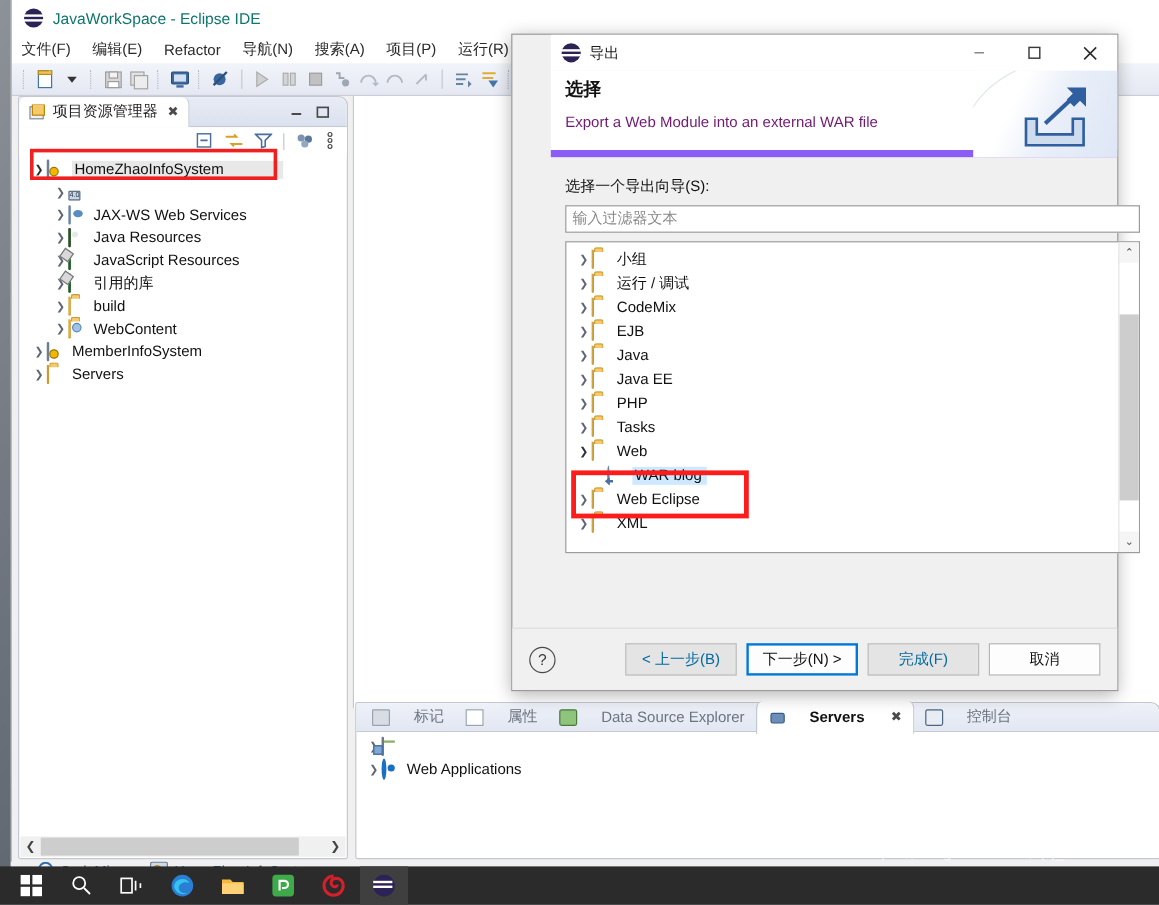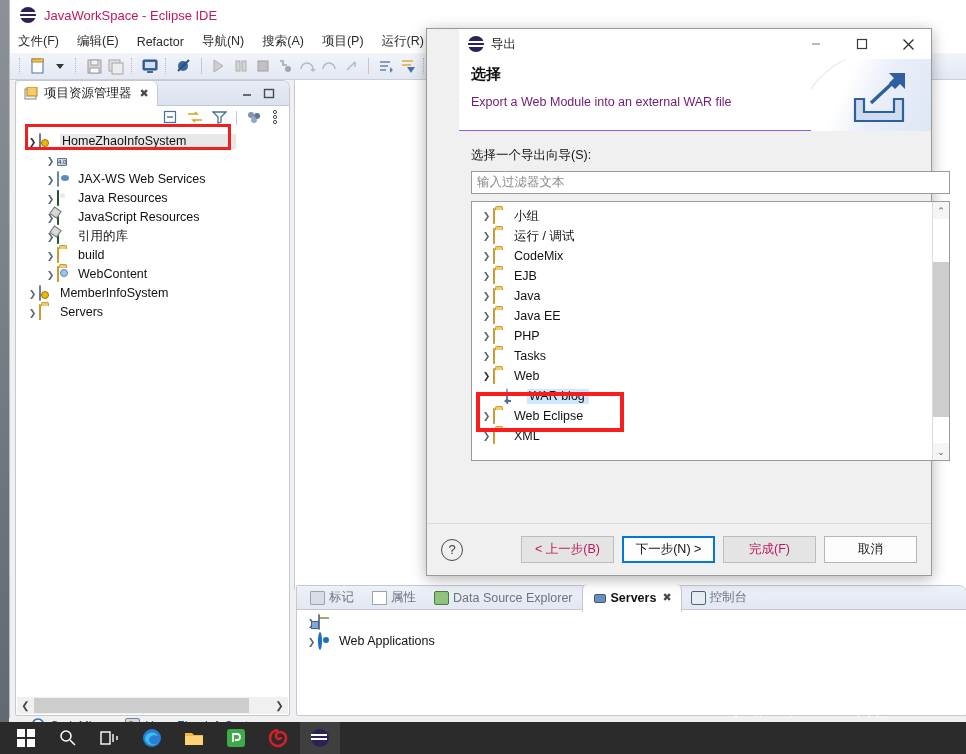--- a/index.html
+++ b/index.html
@@ -38,21 +38,21 @@
     position:relative; flex:0 0 auto;
   }
   .ecl-logo::before{
     content:""; position:absolute; left:0; top:5px; width:16px; height:2px;
     background:#ffffff;
   }
   .ecl-logo::after{
     content:""; position:absolute; left:0; top:9px; width:16px; height:2px;
     background:#ffffff;
   }
-  #title-text { font-size:13px; color:#be185d; }
+  #title-text { font-size:13px; color:#0f766e; }
 
   
   #menu-bar {
     height:23px; background:#ffffff; display:flex; align-items:center;
     padding-left:8px; gap:18px; font-size:12.5px; color:#2b2b2b;
   }
   #menu-bar .mi { cursor:default; white-space:nowrap; }
 
   
   #toolbar {
@@ -139,21 +139,21 @@
     background:#ffffff; border:1px solid #c3c8d2; border-radius:2px 8px 2px 2px;
   }
   #bp-tabrow {
     height:24px;
     background:linear-gradient(#eef1f8,#e2e7f2);
     display:flex; align-items:center; padding-left:4px;
     border-bottom:1px solid #c3c8d2;
     border-radius:2px 8px 0 0;
   }
   .bp-tab {
-    height:28px; display:flex; align-items:center; gap:4px; padding:0 9px;
+    height:28px; display:flex; align-items:center; gap:20px; padding:0 9px;
     font-size:12.5px; color:#6d7481;
   }
   .bp-tab.active {
     background:#ffffff; color:#111; font-weight:bold;
     border-radius:6px 6px 0 0; border-left:1px solid #c3c8d2; border-right:1px solid #c3c8d2;
   }
   .bp-tab .tabico { width:15px; height:14px; position:relative; }
   .bp-tab .close-x { font-size:11px; color:#4a4a4a; margin-left:2px; }
   #bp-tree { padding-top:3px; }
 
@@ -185,21 +185,21 @@
     height:30px; background:#ffffff; display:flex; align-items:center;
     padding-left:9px; gap:7px;
   }
   #dlg-title-text { font-size:12.5px; color:#1d1d1d; }
   #dlg-winbtns { margin-left:auto; display:flex; height:30px; }
   .winbtn { width:46px; height:30px; display:flex; align-items:center; justify-content:center; color:#3a3a3a; font-size:13px;}
   .winbtn.close { font-size:15px; }
 
   #dlg-header {
     height:72px; background:#ffffff; position:relative;
-    border-bottom:1px solid #8b5cf6; padding:6px 12px 0 12px;
+    border-bottom:6px solid #8b5cf6; padding:6px 12px 0 12px;
   }
   #dlg-head-title { font-size:15px; font-weight:bold; color:#111; }
   #dlg-head-desc { font-size:12.5px; color:#701a75; margin-top:11px; }
   #dlg-head-banner {
     position:absolute; right:0; top:0; width:120px; height:72px;
     background:linear-gradient(115deg,#ffffff 0%,#ffffff 30%,#eaeff9 55%,#dee6f5 100%);
     overflow:hidden;
   }
   #dlg-head-banner .wave {
     position:absolute; width:190px; height:120px; border-radius:50%;
@@ -246,21 +246,21 @@
   }
   #help-icon {
     width:22px; height:22px; border-radius:50%; border:1.6px solid #4a4a4a;
     display:flex; align-items:center; justify-content:center;
     font-size:13px; color:#3a3a3a;
   }
   #dlg-buttons { margin-left:auto; display:flex; gap:8px; align-items:center; }
   .dbtn {
     min-width:93px; height:27px; font-size:12.5px;
     display:flex; align-items:center; justify-content:center;
-    border:1px solid #bdbdbd; background:#e4e4e4; color:#be185d;
+    border:1px solid #bdbdbd; background:#e4e4e4; color:#0369a1;
   }
   .dbtn.enabled { background:#fdfdfd; border:1px solid #b5b5b5; color:#111; }
   .dbtn.primary { background:#fdfdfd; border:2px solid #0078d7; color:#111; }
 
   
   #watermark {
     position:absolute; right:10px; bottom:36px;
     font-size:13px; color:rgba(255,255,255,.62);
     letter-spacing:.4px; pointer-events:none;
     font-family:"DejaVu Sans",sans-serif;

